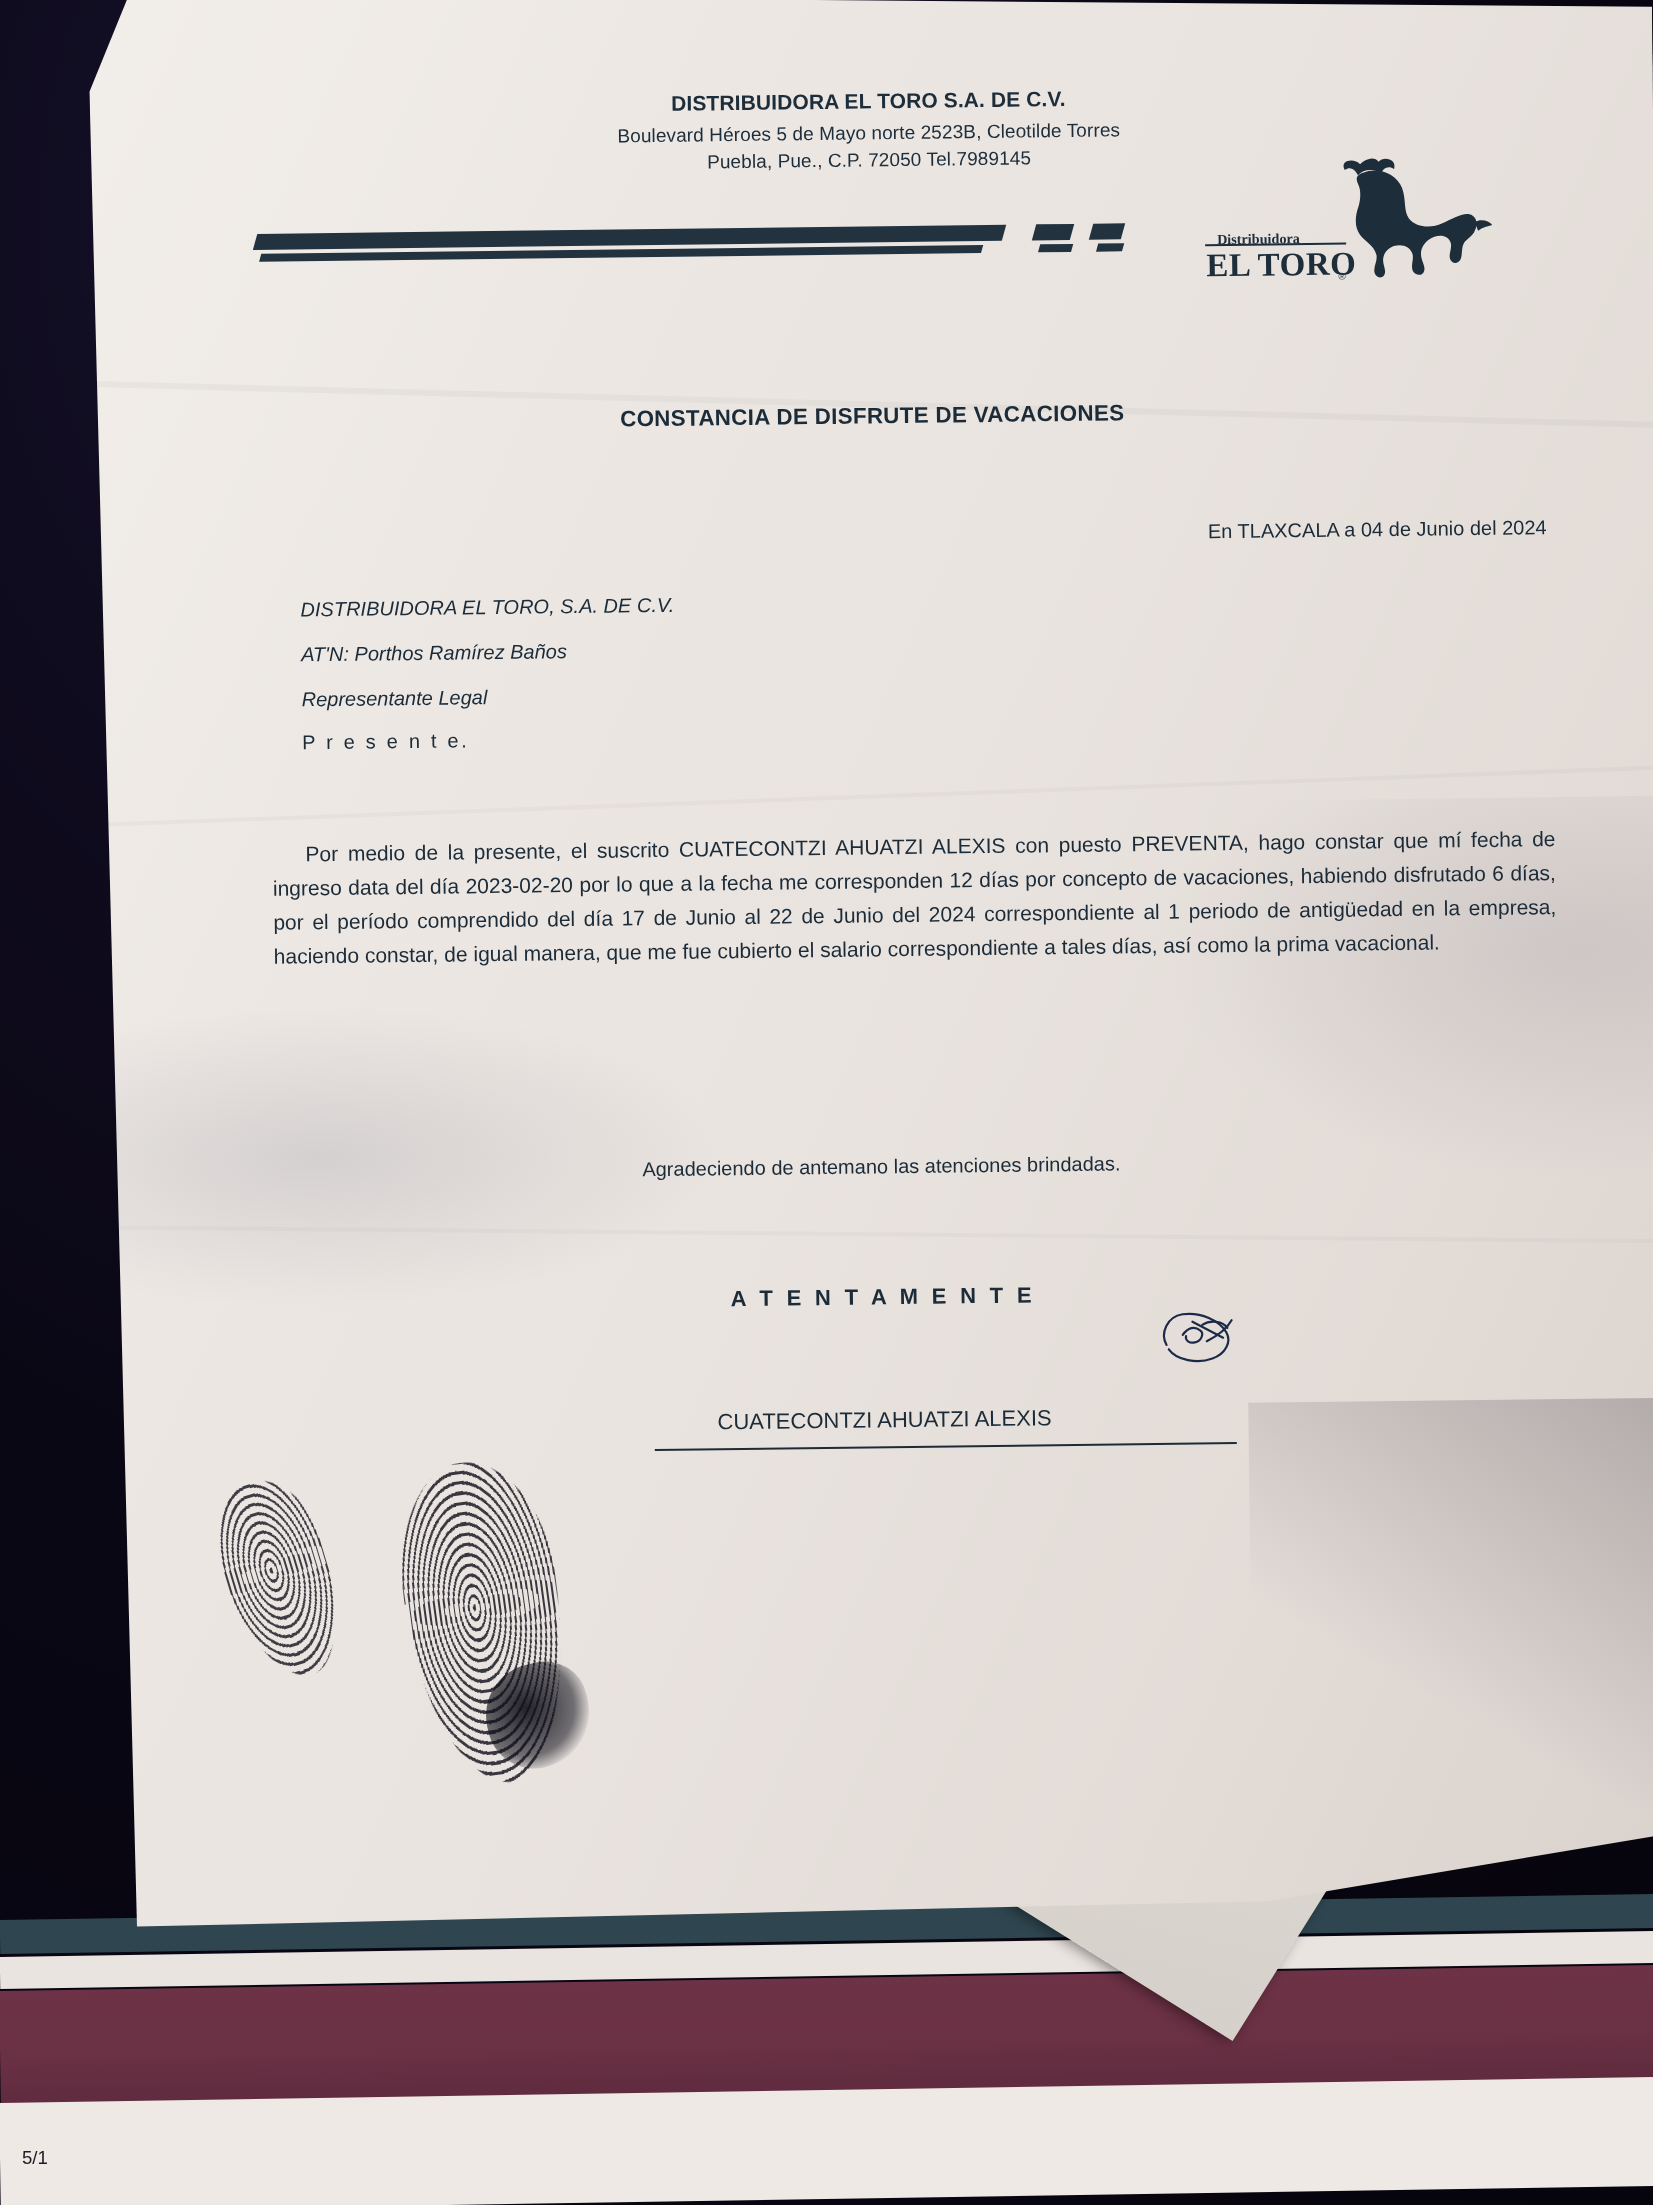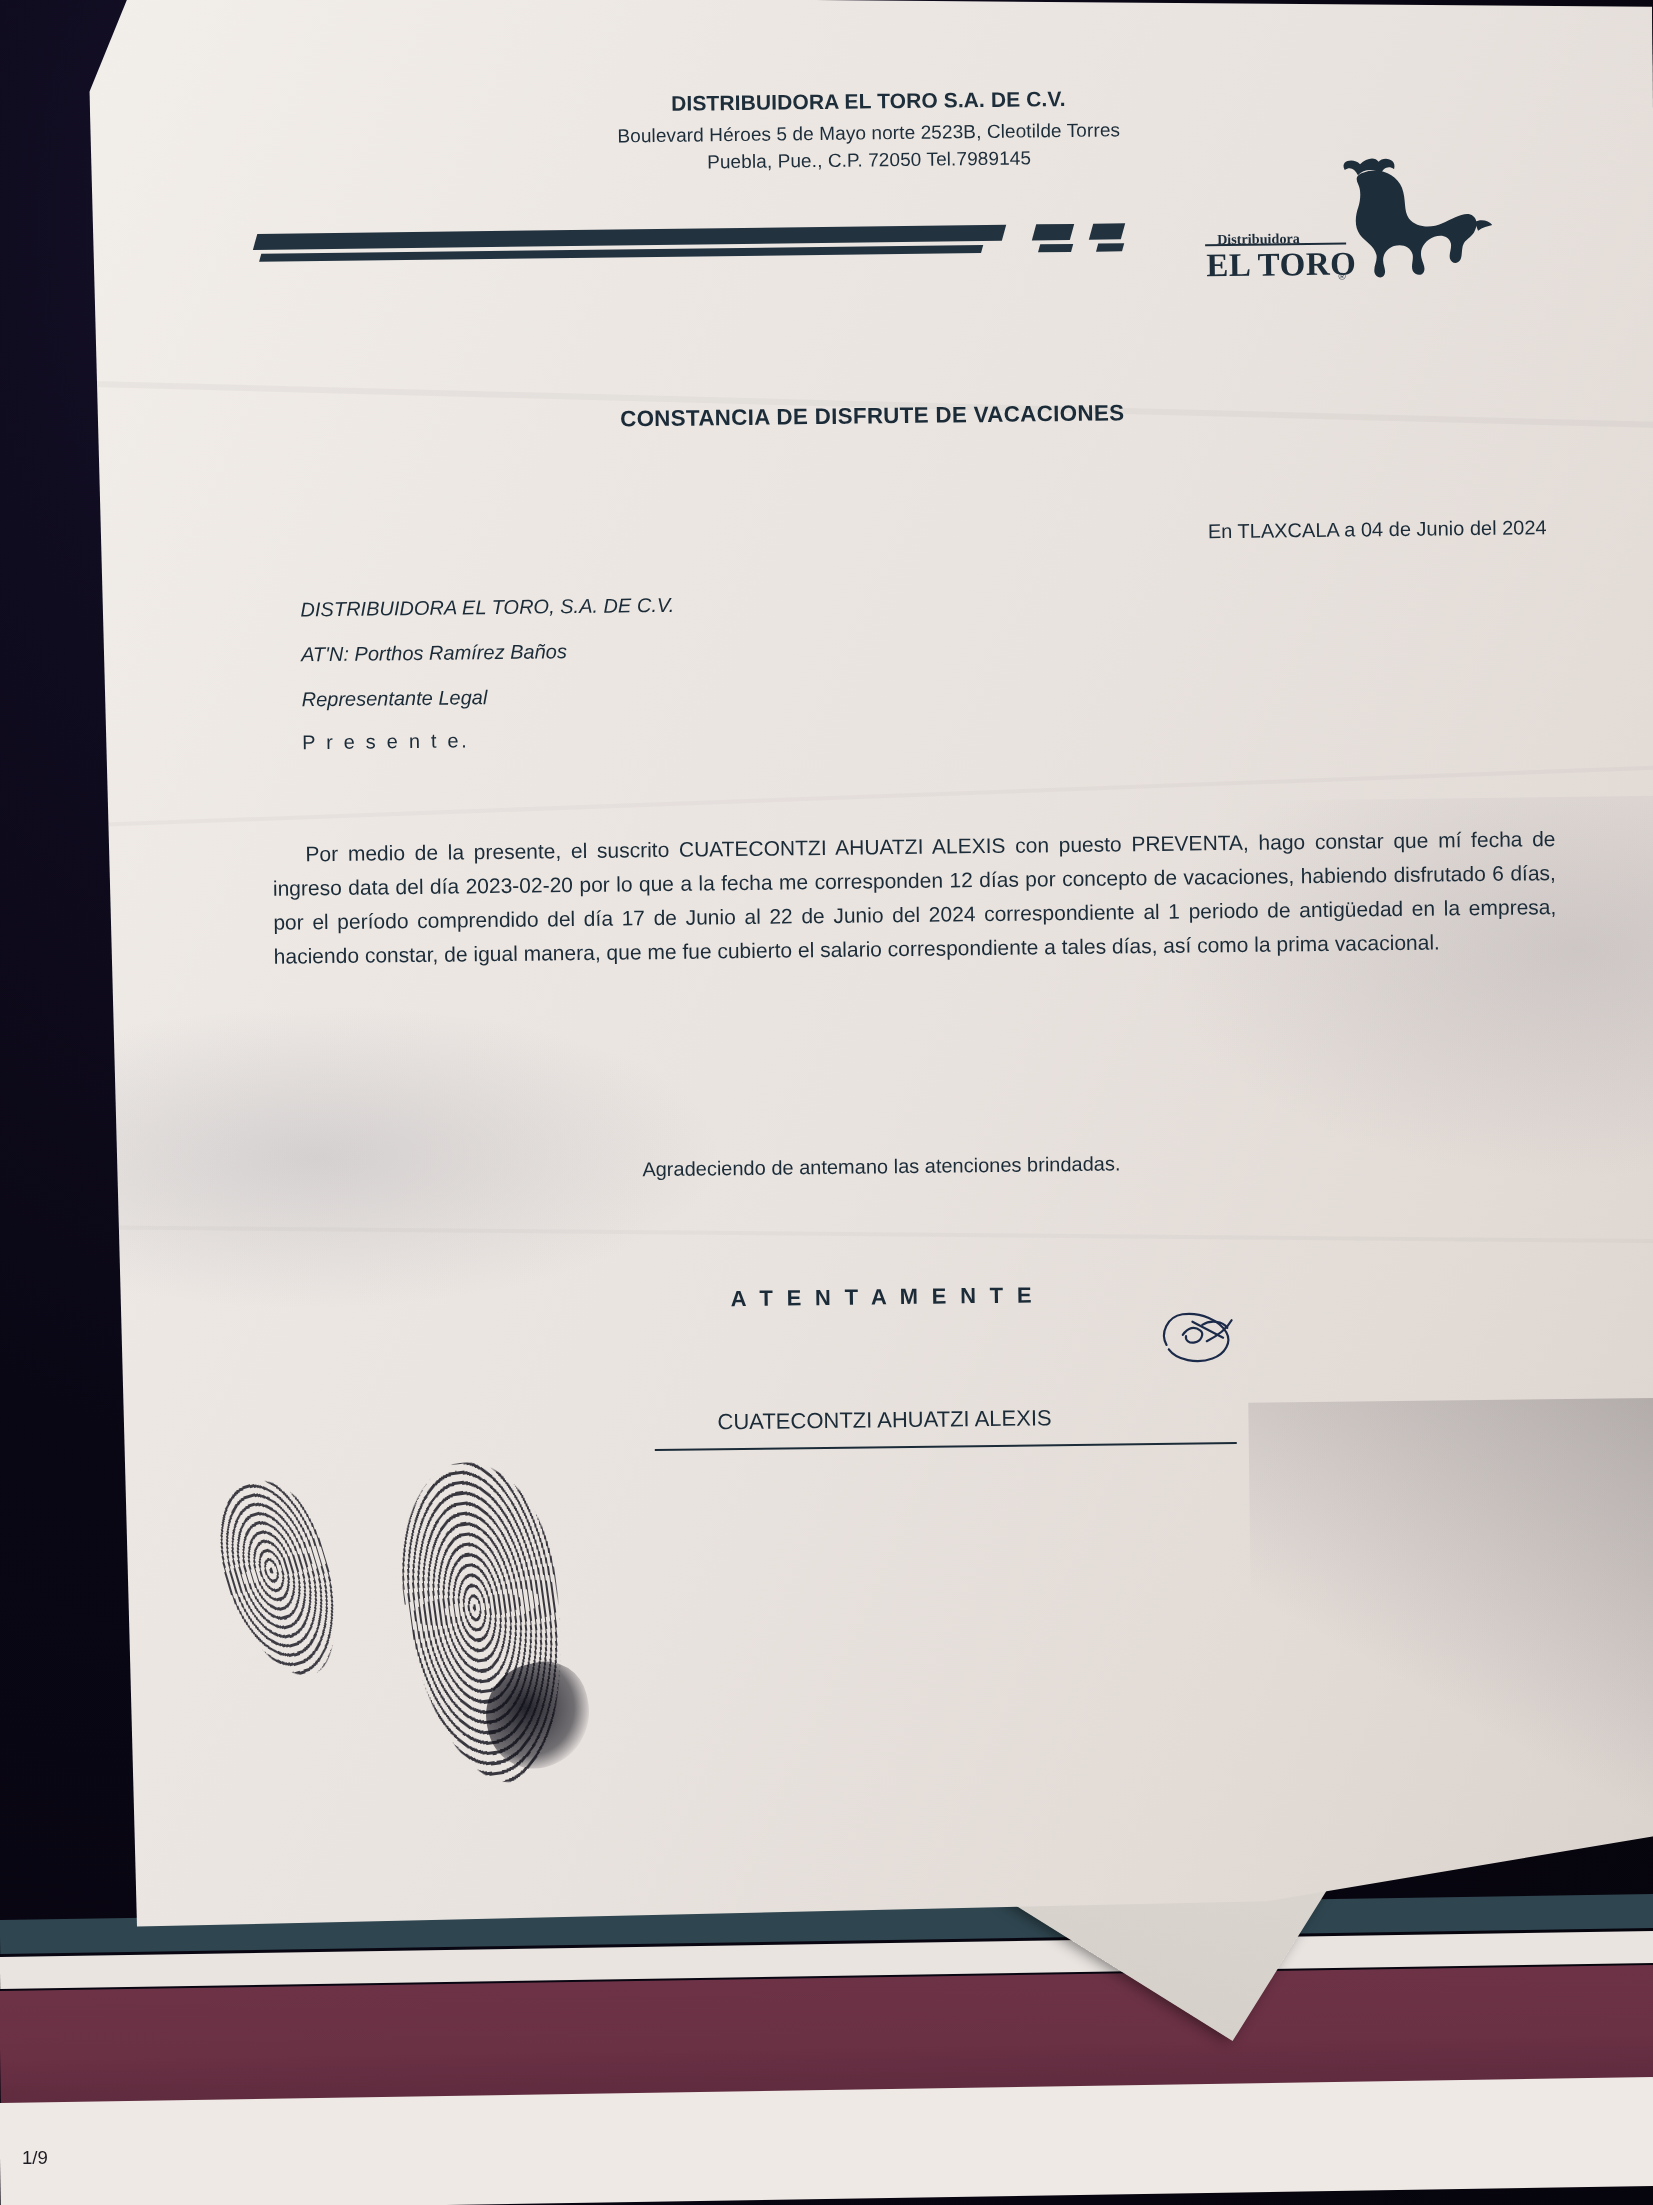--- a/index.html
+++ b/index.html
@@ -326,21 +326,21 @@
 </head>
 <body>
 
 <div id="scene">
 
   <div class="banner-dark"></div>
   <div class="banner-white"></div>
   <div class="banner-maroon"></div>
   <div class="banner-bottomwhite"></div>
 
-  <div class="page-counter">1/9</div>
+  <div class="page-counter">5/1</div>
 
   <div id="second-sheet"></div>
 
   <div id="sheet-wrap">
     <div id="sheet">
 
       <div class="crease" style="left:0;top:416px;width:1570px;height:5.5px;transform:rotate(2.2deg);opacity:.5;"></div>
       <div class="crease" style="left:0;top:809px;width:1570px;height:4.4px;transform:rotate(-1.4deg);opacity:.45;"></div>
       <div class="crease" style="left:0;top:1247px;width:1570px;height:3.8px;transform:rotate(1.2deg);opacity:.4;"></div>
       <div class="shade" style="left:0;top:1012px;width:629px;height:306px;background:radial-gradient(ellipse at 35% 50%, rgba(120,120,135,0.20) 0%, rgba(120,120,135,0) 70%);"></div>

